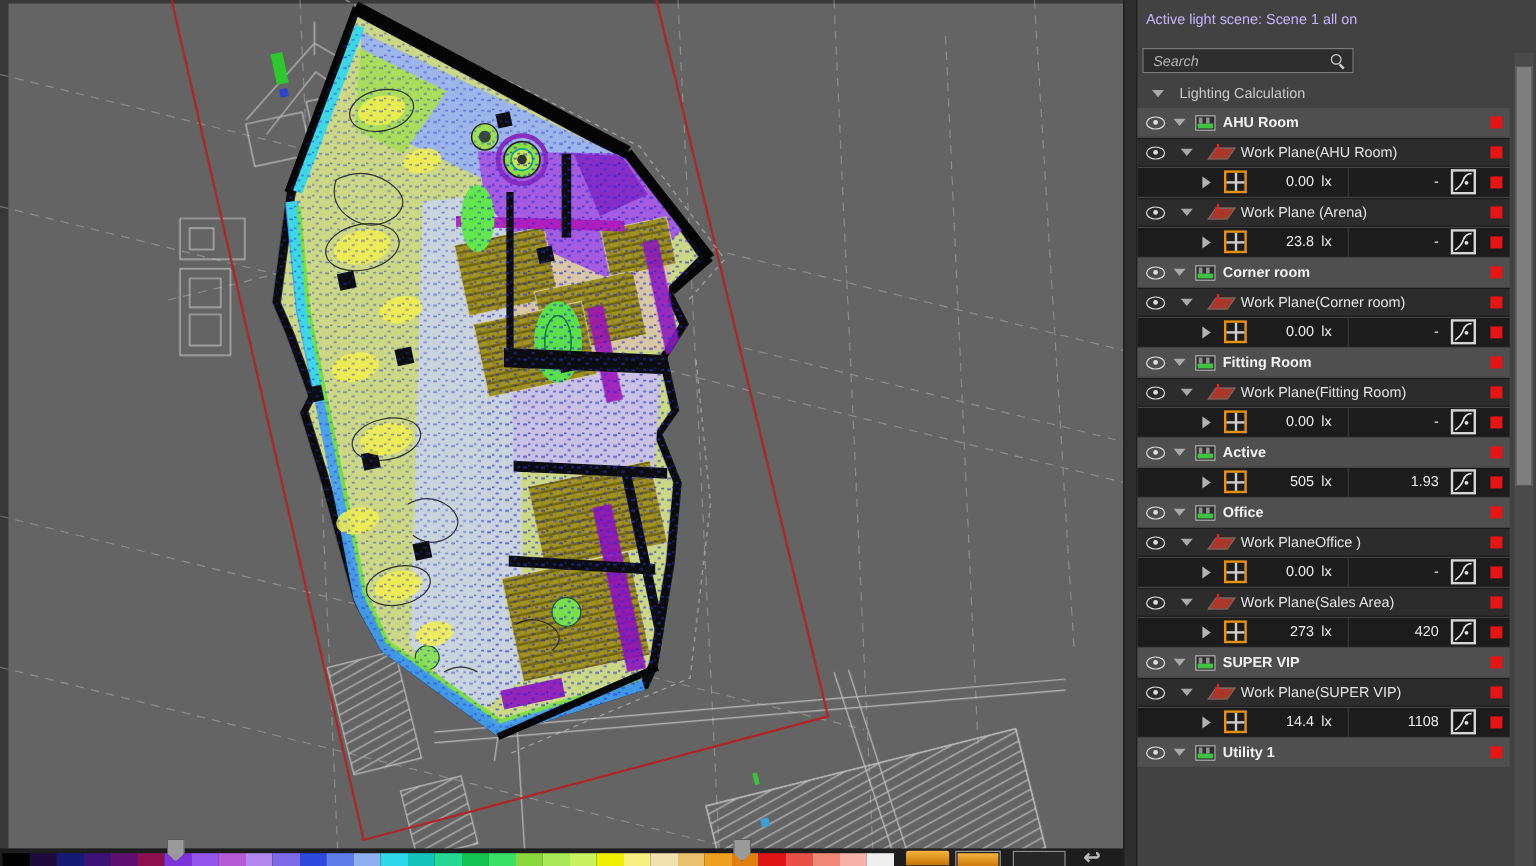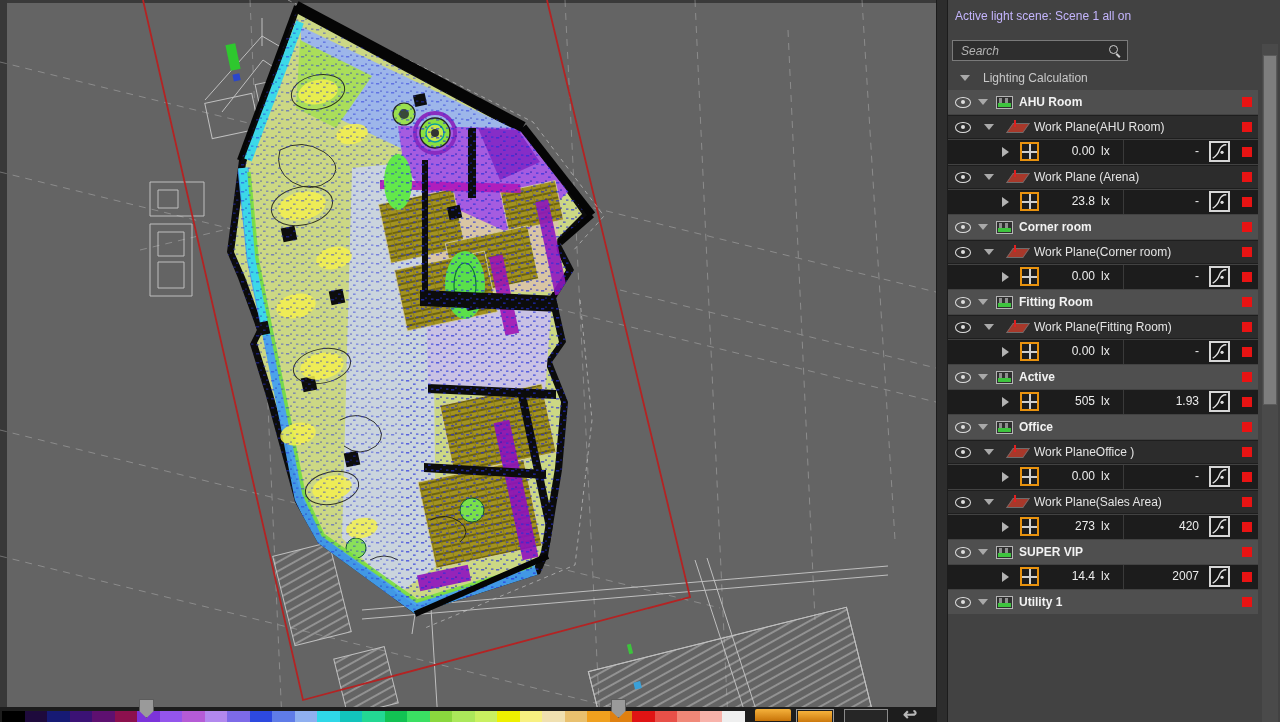--- a/index.html
+++ b/index.html
@@ -513,27 +513,34 @@
         <span class="marker"></span>
       </div>
 
       <div class="row room-row">
         <span class="eye"></span>
           <span class="caret-down"></span>
           <span class="room-ico"></span>
         <span class="label">SUPER VIP</span>
           <span class="marker"></span>
       </div>
+      <div class="row wp-row">
+        <span class="eye"></span>
+          <span class="caret-down"></span>
+          <span class="wp-ico"></span>
+        <span class="label">Work Plane(SUPER VIP)</span>
+          <span class="marker"></span>
+      </div>
       <div class="row value-row">
         <span class="caret-right expander"></span>
         <span class="grid-ico"></span>
         <span class="val1">14.4</span>
         <span class="unit">lx</span>
         <span class="cell2">
-            <span class="val2">2007</span>
+            <span class="val2">1108</span>
           </span>
         <span class="chart-btn">
             <svg width="17" height="17" viewBox="0 0 20 20">
               <path d="M2 18 Q8 14 10 8 T18 2" stroke="#e0e0e0" fill="none" stroke-width="1.6"></path>
               <circle cx="13" cy="11" r="1.9" fill="#e0e0e0"></circle>
             </svg>
           </span>
         <span class="marker"></span>
       </div>
 

